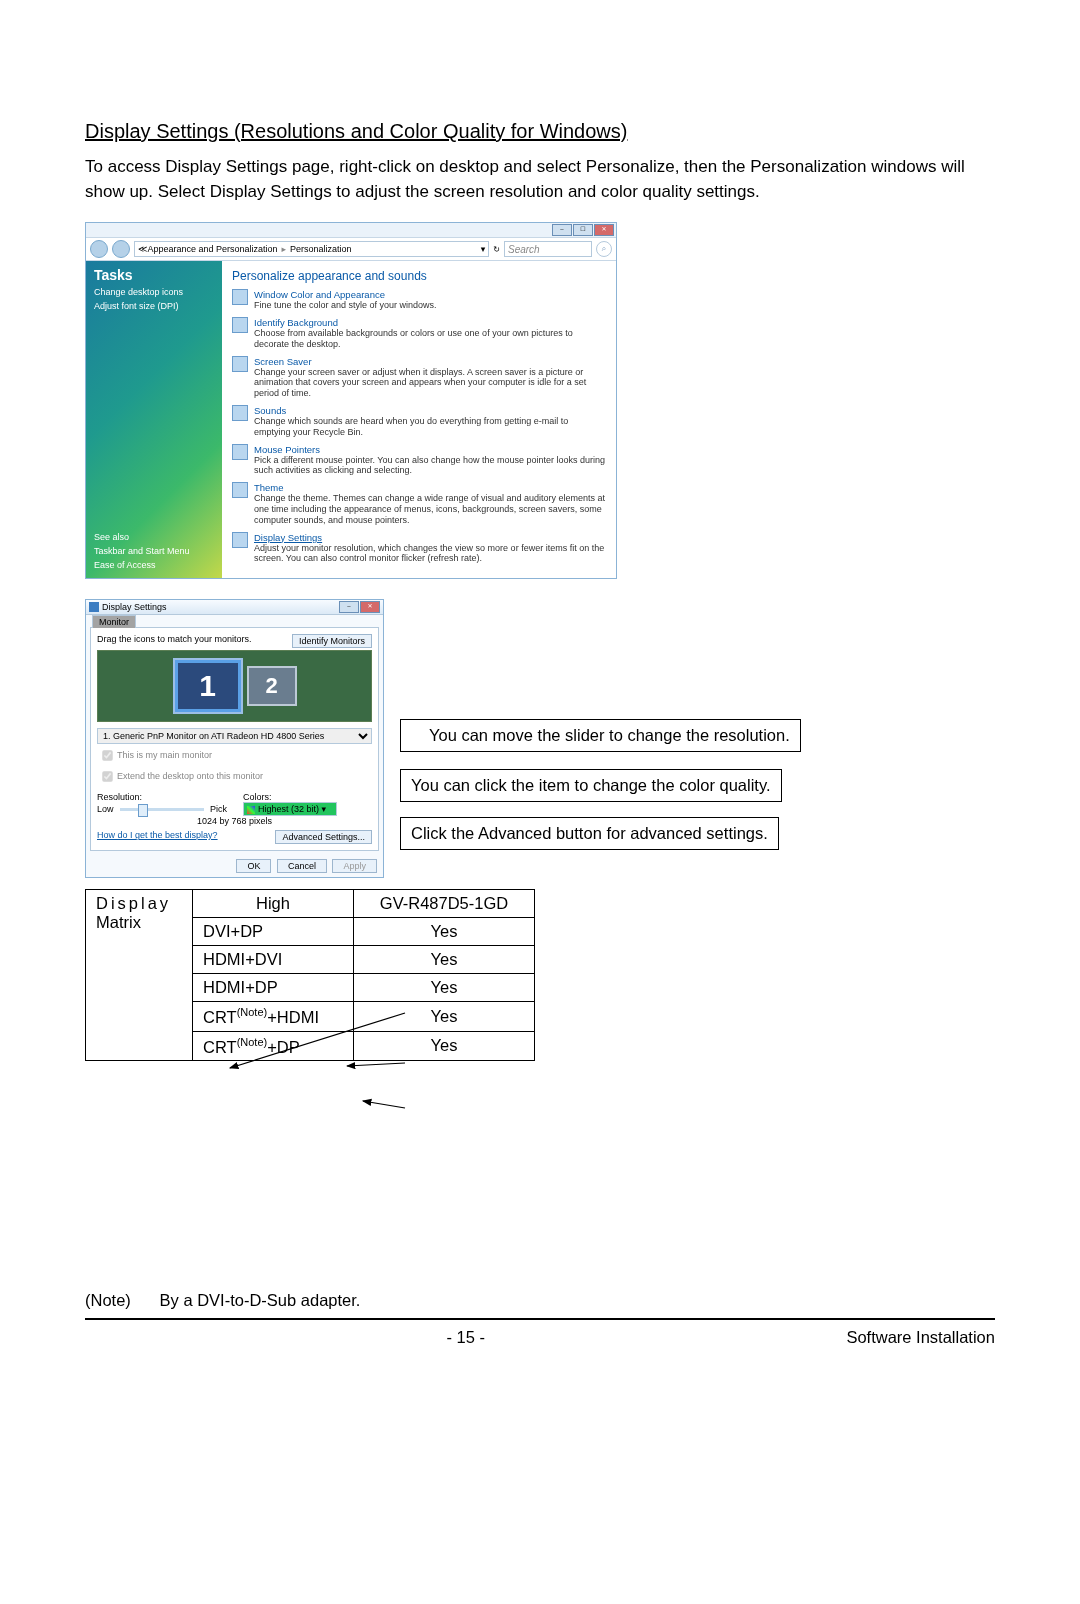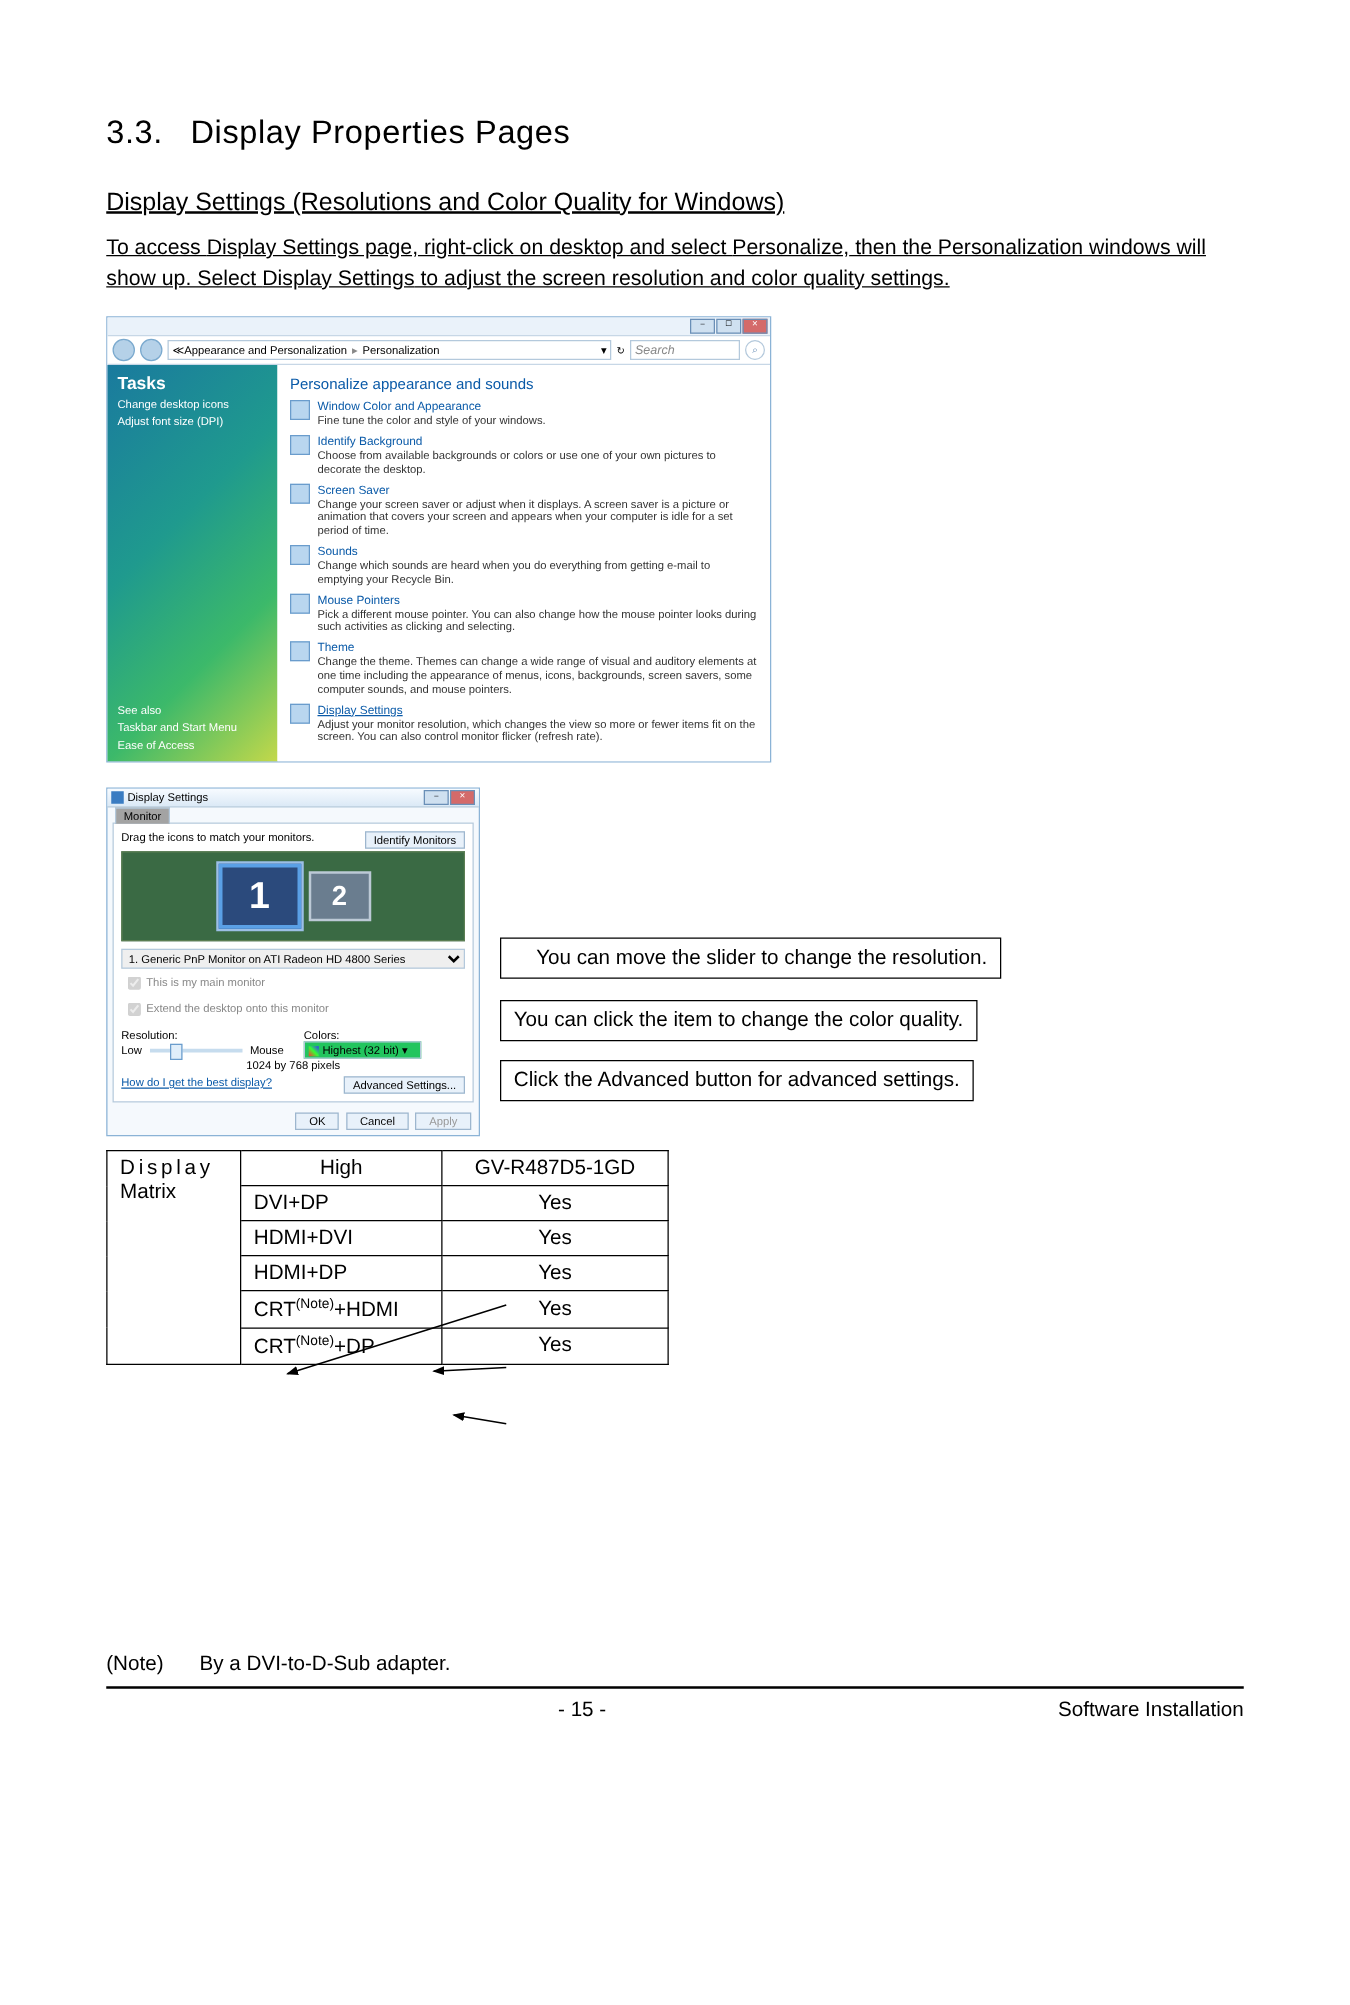--- a/index.html
+++ b/index.html
@@ -27,21 +27,20 @@
   h3.sub-title {
     font-size: 20px;
     font-weight: normal;
     text-decoration: underline;
     margin: 30px 0 12px 0;
   }
   p.body-text {
     font-size: 17px;
     line-height: 1.45;
     margin: 0 0 6px 0;
-    text-decoration: underline;
   }
 
   
   .win1 {
     width: 530px;
     border: 1px solid #8bb3d6;
     margin-top: 18px;
     font-family: "Tahoma", sans-serif;
     font-size: 9.5px;
     color:#000;
@@ -182,23 +181,20 @@
   .note{ font-size:16.5px; margin-top:230px;}
   .note .lab{ display:inline-block; width:70px;}
   hr.rule{ border:none; border-top:2px solid #000; margin:8px 0;}
   .footer{ display:flex; justify-content:space-between; font-size:16.5px; padding:0 0 30px 0;}
 </style>
 </head>
 <body>
 
 <div class="page">
 
-  <h2 class="section-no">
-    <span class="num">3.3.</span><span>Display Properties Pages</span>
-  </h2>
 
   <h3 class="sub-title">Display Settings (Resolutions and Color Quality for Windows)</h3>
 
   <p class="body-text">
     <span>To access </span><span>Display Settings</span><span> page, right-click on desktop and select </span><span>Personalize,</span><span> then the Personalization windows will show up. Select </span><span>Display Settings</span><span> to adjust the screen resolution and color quality settings.</span>
   </p>
 
   <div class="win1">
     <div class="titlebar">
       <div class="winbtn">‒</div>
@@ -289,21 +285,21 @@
         <div class="cbline"><input type="checkbox" checked="" disabled="" style=""><span>This is my main monitor</span></div>
         <div class="cbline"><input type="checkbox" checked="" disabled="" style=""><span>Extend the desktop onto this monitor</span></div>
         <div class="rescol">
           <div class="resblock">
             <span class="u">Resolution:</span>
             <div class="slider">
               <span>Low</span>
               <div class="track">
                   <div class="thumb"></div>
                 </div>
-              <span>Mouse</span>
+              <span>Pick</span>
             </div>
           </div>
           <div class="colblock">
             <span class="u">Colors:</span><br>
             <div class="colsel"><span>Highest (32 bit)</span> ▾</div>
           </div>
         </div>
         <div class="restext">1024 by 768 pixels</div>
         <span class="linklike">How do I get the best display?</span>
         <button class="advbtn">Advanced Settings...</button>

